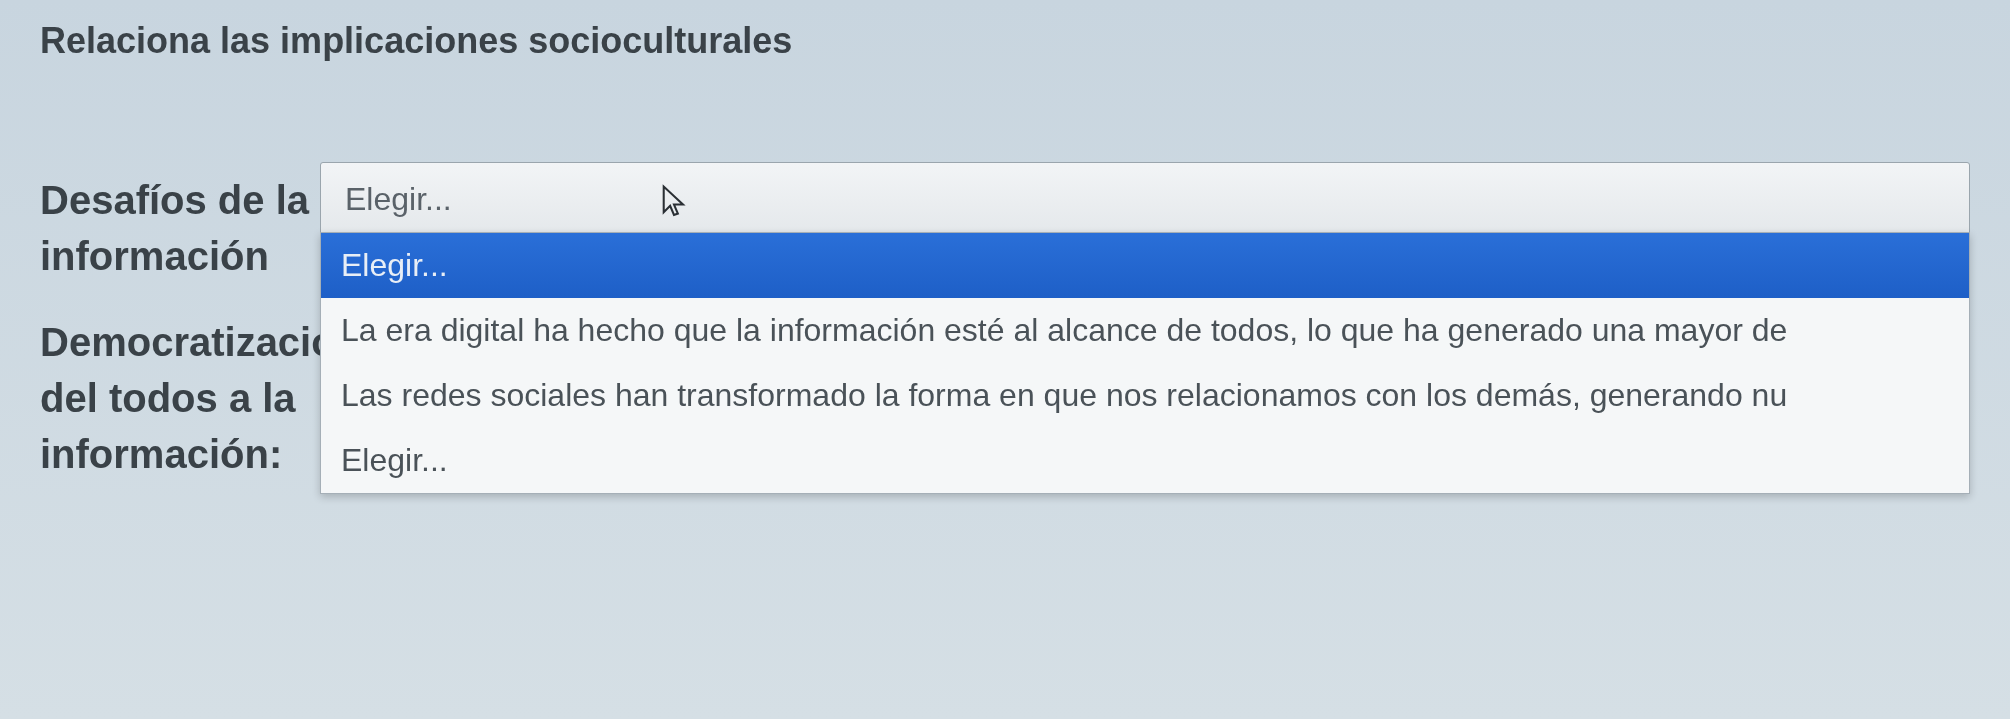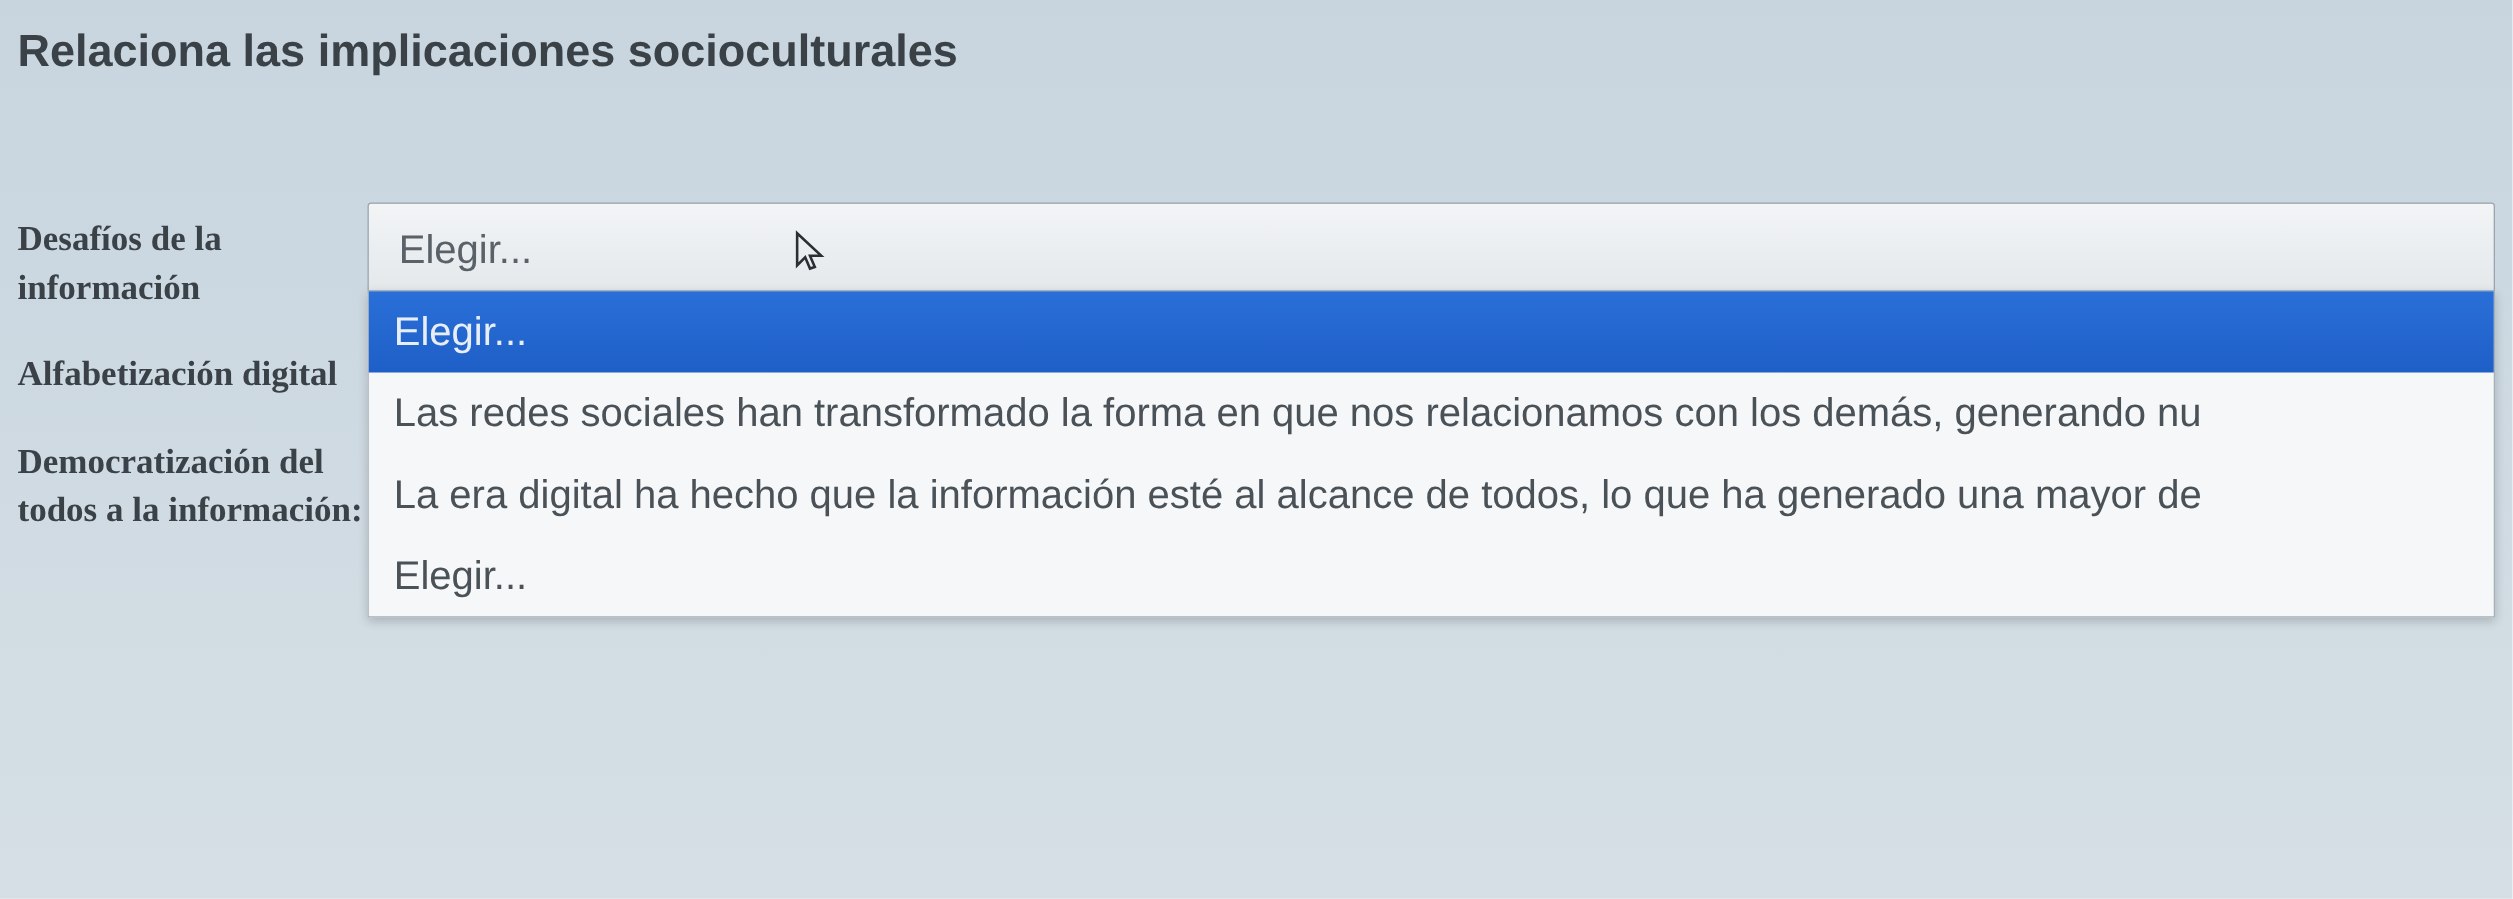--- a/index.html
+++ b/index.html
@@ -9,43 +9,42 @@
     }
     body {
       font-family: Arial, Helvetica, sans-serif;
       background: linear-gradient(to bottom, #c8d5df 0%, #d5dfe5 100%);
       width: 2010px;
       height: 719px;
       overflow: hidden;
       position: relative;
     }
     .container {
-      padding: 20px 14px;
+      padding: 20px 40px;
     }
     .title {
       font-size: 36px;
       font-weight: bold;
       color: #3a4248;
       margin-bottom: 100px;
     }
     .form-area {
       display: flex;
       position: relative;
     }
     .labels-column {
       width: 280px;
       padding-top: 10px;
     }
     .field-label {
-      font-size: 28px;
+      font-size: 40px;
       font-weight: bold;
       color: #3a4248;
       line-height: 1.4;
       margin-bottom: 30px;
-      font-family: Liberation Serif, serif;
     }
     .field-label.second {
       margin-top: 28px;
     }
     .field-label.third {
       margin-top: 12px;
     }
     .dropdown-area {
       flex: 1;
       position: relative;
@@ -96,37 +95,36 @@
 </head>
 <body>
 
 <div class="container">
   <h1 class="title">Relaciona las implicaciones socioculturales</h1>
 
   <div class="form-area">
 
     <div class="labels-column">
       <div class="field-label">Desafíos de la información</div>
-      <div class="field-label second">Alfabetización digital</div>
       <div class="field-label third">Democratización del todos a la información:</div>
     </div>
 
     <div class="dropdown-area">
 
       <div class="select-box">Elegir...</div>
 
       <span class="cursor-pointer">
         <svg width="28" height="36" viewBox="0 0 20 28">
           <path d="M 2 2 L 2 22 L 7 17 L 10 24 L 13 23 L 10 16 L 17 16 Z" fill="none" stroke="#2a2f34" stroke-width="1.6"></path>
         </svg>
       </span>
 
       <div class="dropdown-list">
         <div class="dropdown-option highlighted">Elegir...</div>
+        <div class="dropdown-option">La era digital ha hecho que la información esté al alcance de todos, lo que ha generado una mayor de</div>
         <div class="dropdown-option">Las redes sociales han transformado la forma en que nos relacionamos con los demás, generando nu</div>
-        <div class="dropdown-option">La era digital ha hecho que la información esté al alcance de todos, lo que ha generado una mayor de</div>
         <div class="dropdown-option">Elegir...</div>
       </div>
 
     </div>
 
   </div>
 </div>
 
 </body></html>

